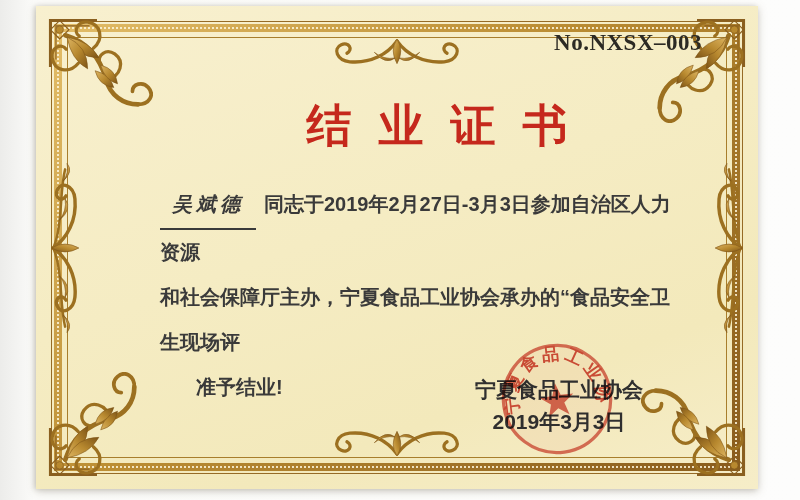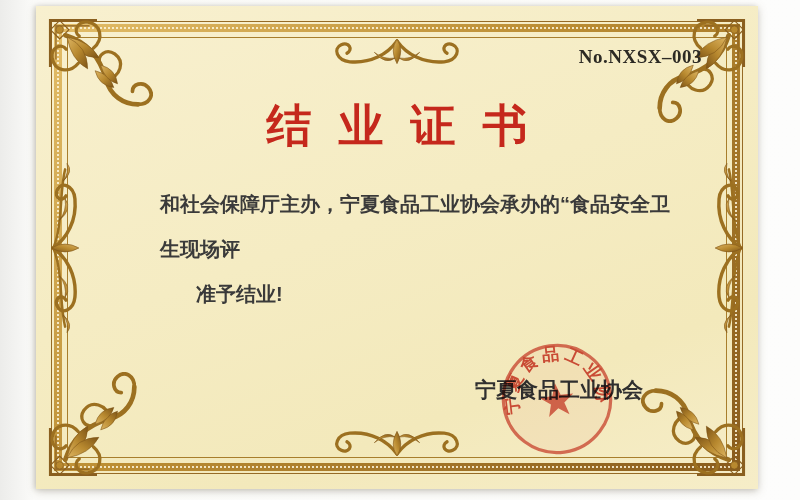--- a/index.html
+++ b/index.html
@@ -23,29 +23,29 @@
   .orn-tl{left:5px;top:5px;}
   .orn-tr{right:5px;top:5px;transform:rotate(90deg);}
   .orn-br{right:5px;bottom:5px;transform:rotate(180deg);}
   .orn-bl{left:5px;bottom:5px;transform:rotate(270deg);}
   .orn-top{left:50%;top:31px;transform:translateX(-50%);}
   .orn-bottom{left:50%;bottom:31px;transform:translateX(-50%) scaleY(-1);}
   .orn-right{right:13px;top:50%;transform:translateY(-50%);}
   .orn-left{left:13px;top:50%;transform:translateY(-50%) scaleX(-1);}
   
   .serial{
-    position:absolute;top:40px;right:56px;
+    position:absolute;top:24px;right:56px;
     font-family:"Liberation Serif","DejaVu Serif",serif;
-    font-weight:bold;font-size:19px;letter-spacing:.5px;color:#2c2a24;
+    font-weight:bold;font-size:23px;letter-spacing:.5px;color:#2c2a24;
   }
   .title{
     position:absolute;top:94px;left:0;width:100%;text-align:center;
     font-family:"Liberation Serif","DejaVu Serif",serif;
     font-size:45px;line-height:52px;font-weight:bold;color:#c5281c;
-    letter-spacing:.6em;text-indent:.6em;
+    letter-spacing:.6em;text-indent:.6em;padding-left:40px;
   }
   .body-text{
     position:absolute;left:124px;top:176px;width:516px;
     font-size:20px;line-height:45px;font-weight:600;color:#3a3a3a;
   }
   .recipient{
     display:inline-block;border-bottom:2px solid #3a3a3a;
     padding:0 12px 1px 12px;margin-right:8px;
     font-style:italic;font-weight:bold;letter-spacing:4px;
   }
@@ -153,26 +153,28 @@
     </svg>
   <svg class="orn orn-left" width="44" height="236">
       <use href="#edge-v-orn"></use>
     </svg>
 
   <div class="serial">No.NXSX–003</div>
 
   <div class="title">结业证书</div>
 
   <div class="body-text">
+    <div><span class="recipient">吴斌德</span><span>同志于2019年2月27日-3月3日参加自治区人力资源</span></div>
     <div>和社会保障厅主办，宁夏食品工业协会承办的“食品安全卫生现场评</div>
     <div class="closing">准予结业!</div>
   </div>
 
   <div class="signature">
     <div>宁夏食品工业协会</div>
+    <div>2019年3月3日</div>
   </div>
 
   <svg class="seal" viewBox="0 0 110 110">
     <circle cx="55" cy="55" r="50" fill="rgba(226,120,110,0.07)" stroke="#cf4337" stroke-opacity=".8" stroke-width="3"></circle>
     <path id="sealArc" d="M20.2,67.7 A37,37 0 1,1 89.8,67.7" fill="none"></path>
     <text><textPath href="#sealArc" startOffset="4">宁夏食品工业协会</textPath></text>
     <polygon fill="#cf4337" fill-opacity=".85" points="55,40 58.9,51.6 70.7,52 61.3,59.2 64.6,70.7 55,63.8 45.4,70.7 48.7,59.2 39.3,52 51.1,51.6"></polygon>
   </svg>
 
 </div>

